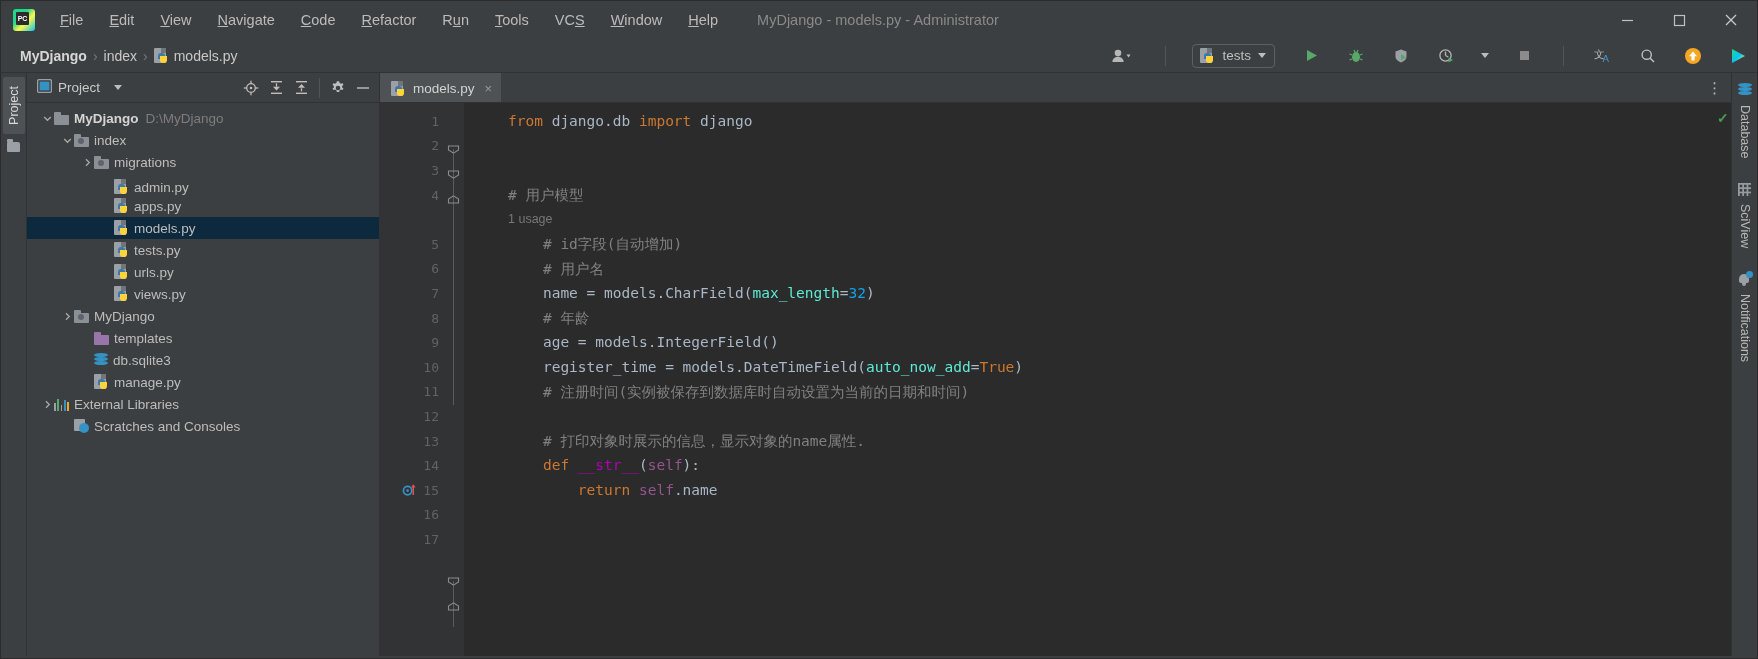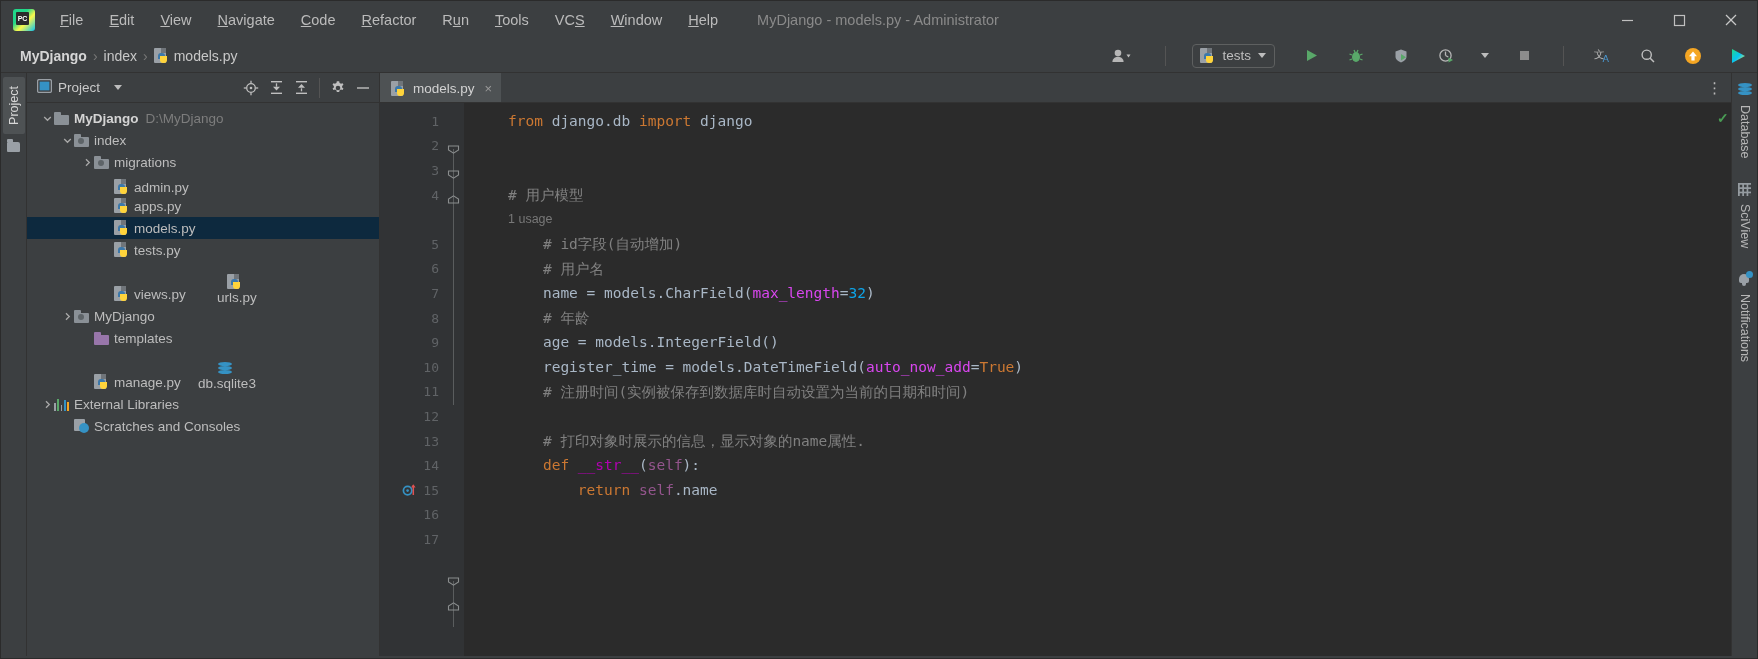--- a/index.html
+++ b/index.html
@@ -237,21 +237,21 @@
   .code {
     flex: 1; position: relative; padding-top: 6px; min-width: 0;
     font-family: "DejaVu Sans Mono", monospace; font-size: 14.5px;
     line-height: 24.6px; color: #a9b7c6; overflow: hidden;
     padding-left: 44px;
   }
   .cline { height: 24.6px; white-space: pre; }
   .cline.inlay { color: #787878; font-family: "Liberation Sans", sans-serif; font-size: 12.5px; }
   .kw { color: #cc7832; }
   .num { color: #0ea5e9; text-align: center; }
-  .param { color: #d946ef; margin-top: 41px; }
+  .param { color: #5eead4; margin-top: 41px; }
   .fn { color: #b200b2; }
   .selfkw { color: #94558d; }
   .cm { color: #808080; }
   .pl { color: #a9b7c6; }
 
   .override-ic {
     position: absolute; left: 22px; width: 16px; height: 16px;
   }
 
   
@@ -601,21 +601,21 @@
             <span class="ic">
               <span class="pyicon">
                 <span class="page"></span>
                 <span class="fold"></span>
                 <span class="snake-b"></span>
                 <span class="snake-y"></span>
               </span>
             </span>
             <span class="lbl">tests.py</span>
           </div>
-          <div class="node" style="padding-left: 74px; flex-direction: column;">
+          <div class="node" style="padding-left: 74px;">
             <span class="arrow"></span>
             <span class="ic">
               <span class="pyicon">
                 <span class="page"></span>
                 <span class="fold"></span>
                 <span class="snake-b"></span>
                 <span class="snake-y"></span>
               </span>
             </span>
             <span class="lbl">urls.py</span>
@@ -650,21 +650,21 @@
           <div class="node" style="padding-left: 54px;">
             <span class="arrow"></span>
             <span class="ic">
               <span class="dirfold purple">
                 <span class="tab"></span>
                 <span class="body"></span>
               </span>
             </span>
             <span class="lbl">templates</span>
           </div>
-          <div class="node" style="padding-left: 54px; flex-direction: column;">
+          <div class="node" style="padding-left: 54px;">
             <span class="arrow"></span>
             <span class="ic">
               <span class="dbicon">
                 <span></span>
                 <span></span>
                 <span></span>
               </span>
             </span>
             <span class="lbl">db.sqlite3</span>
           </div>

